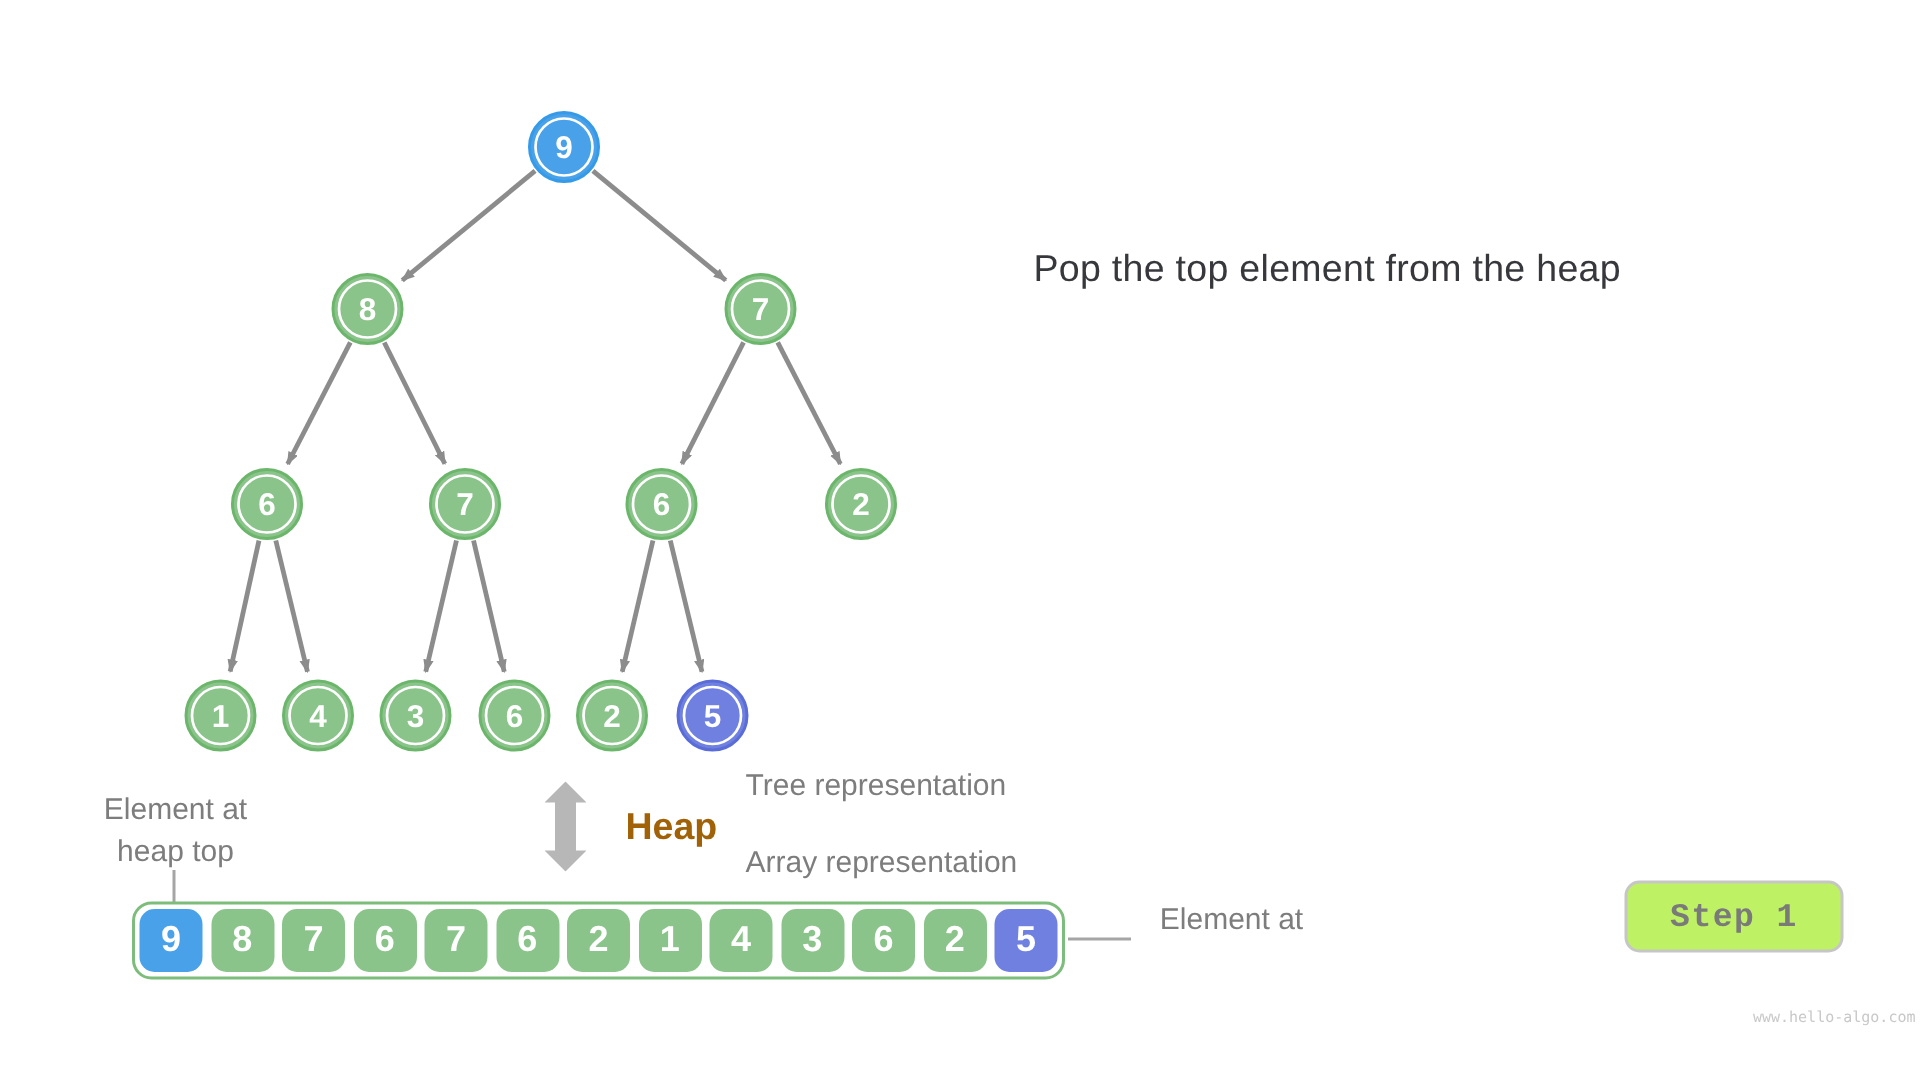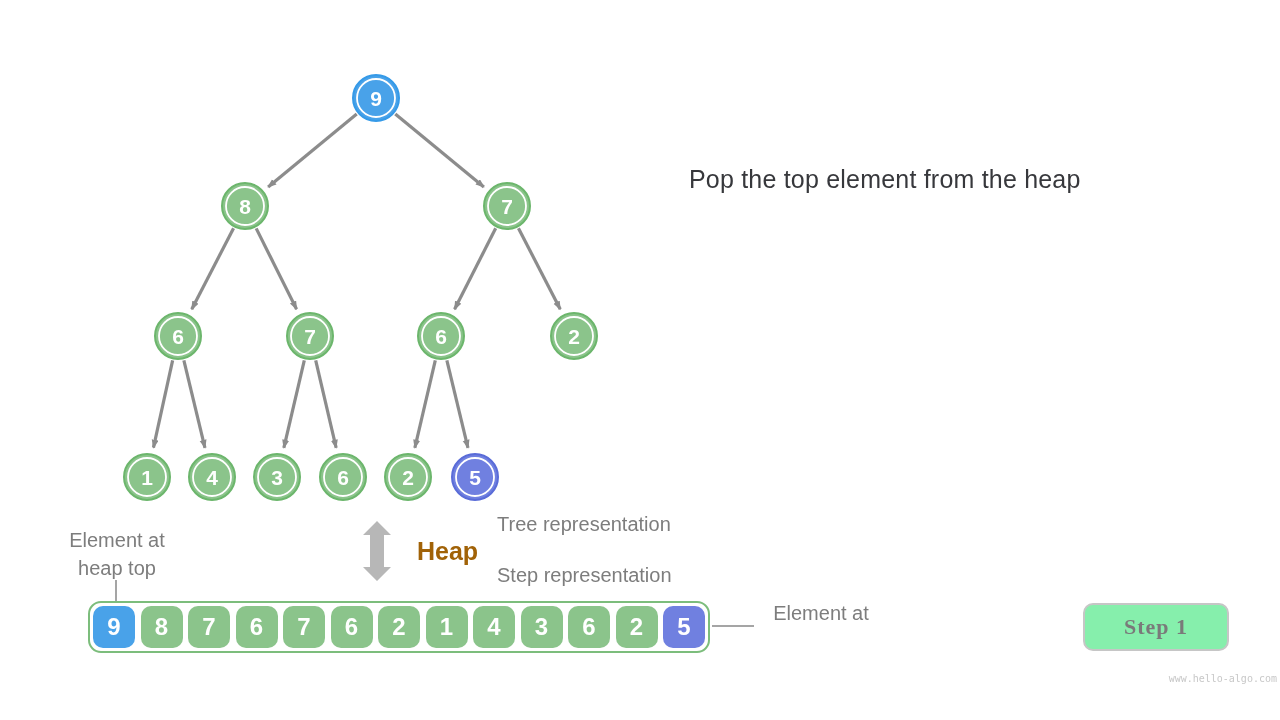--- a/index.html
+++ b/index.html
@@ -36,24 +36,24 @@
     display:flex;align-items:center;justify-content:center;
     color:#ffffff;font-size:24px;font-weight:700;
   }
   #bottom-connector{position:absolute;left:712px;top:625px;width:42px;height:2px;background:#a5a5a5;}
   #element-bottom{
     position:absolute;left:741px;top:599px;width:160px;text-align:center;
     font-size:20px;line-height:28px;
   }
   
   #step-badge{
-    position:absolute;left:1083px;top:603px;width:146px;height:48px;box-sizing:border-box;
-    background:#86efac;border:2px solid #c6c6c6;border-radius:10px;
+    position:absolute;left:1083px;top:587px;width:146px;height:48px;box-sizing:border-box;
+    background:#bef264;border:2px solid #c6c6c6;border-radius:10px;
     display:flex;align-items:center;justify-content:center;
-    font-family:Liberation Serif, serif;font-size:22px;font-weight:700;
+    font-family:Liberation Mono, monospace;font-size:22px;font-weight:700;
     color:#7a7a7a;letter-spacing:1px;
   }
   #watermark{
     position:absolute;left:1037px;top:673px;width:240px;text-align:right;
     font-family:"DejaVu Sans Mono",monospace;font-size:10px;color:#c8c8c8;
   }
 </style>
 </head>
 <body>
 
@@ -150,21 +150,21 @@
     <div>Element at</div>
     <div>heap top</div>
   </div>
   <div id="top-connector"></div>
 
   <svg id="double-arrow" width="28" height="60">
     <polygon id="double-arrow-shape" points="14,0 28,14 21,14 21,46 28,46 14,60 0,46 7,46 7,14 0,14" fill="#b7b7b7"></polygon>
   </svg>
   <div id="heap-label" style="color: #a16207;">Heap</div>
   <div id="tree-repr" class="muted">Tree representation</div>
-  <div id="array-repr" class="muted">Step representation</div>
+  <div id="array-repr" class="muted">Array representation</div>
 
   <div id="array-box">
       <div class="cell" style="background: rgb(73, 162, 233);">9</div>
       <div class="cell" style="background: rgb(139, 196, 139);">8</div>
       <div class="cell" style="background: rgb(139, 196, 139);">7</div>
       <div class="cell" style="background: rgb(139, 196, 139);">6</div>
       <div class="cell" style="background: rgb(139, 196, 139);">7</div>
       <div class="cell" style="background: rgb(139, 196, 139);">6</div>
       <div class="cell" style="background: rgb(139, 196, 139);">2</div>
       <div class="cell" style="background: rgb(139, 196, 139);">1</div>

